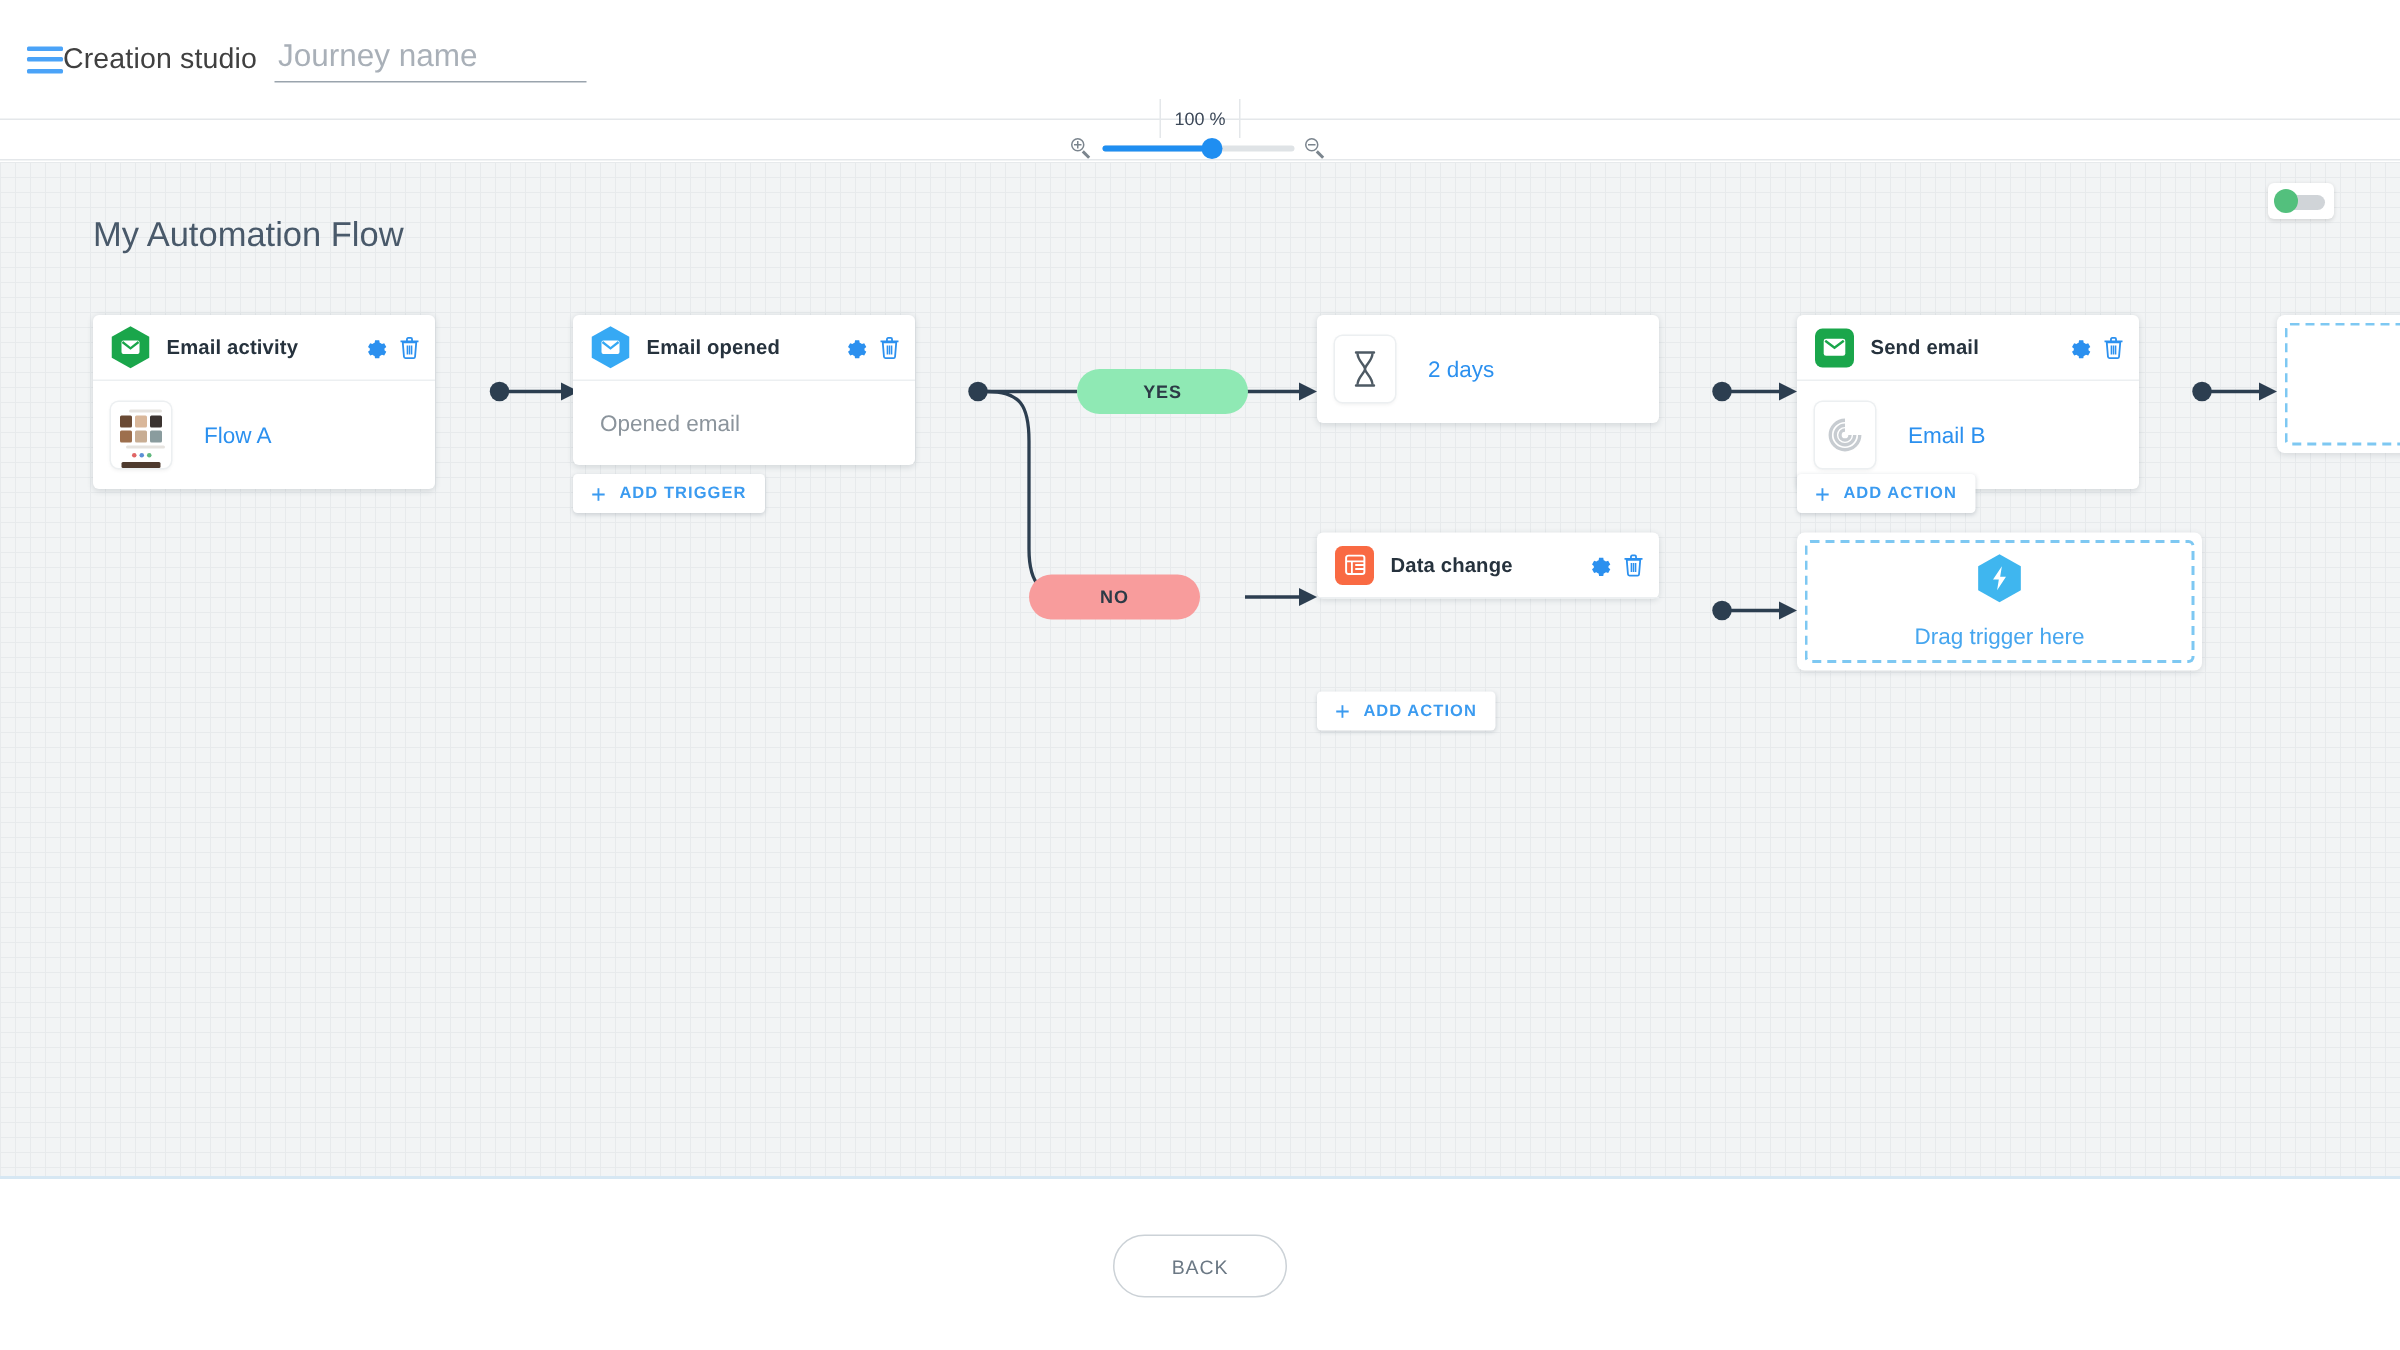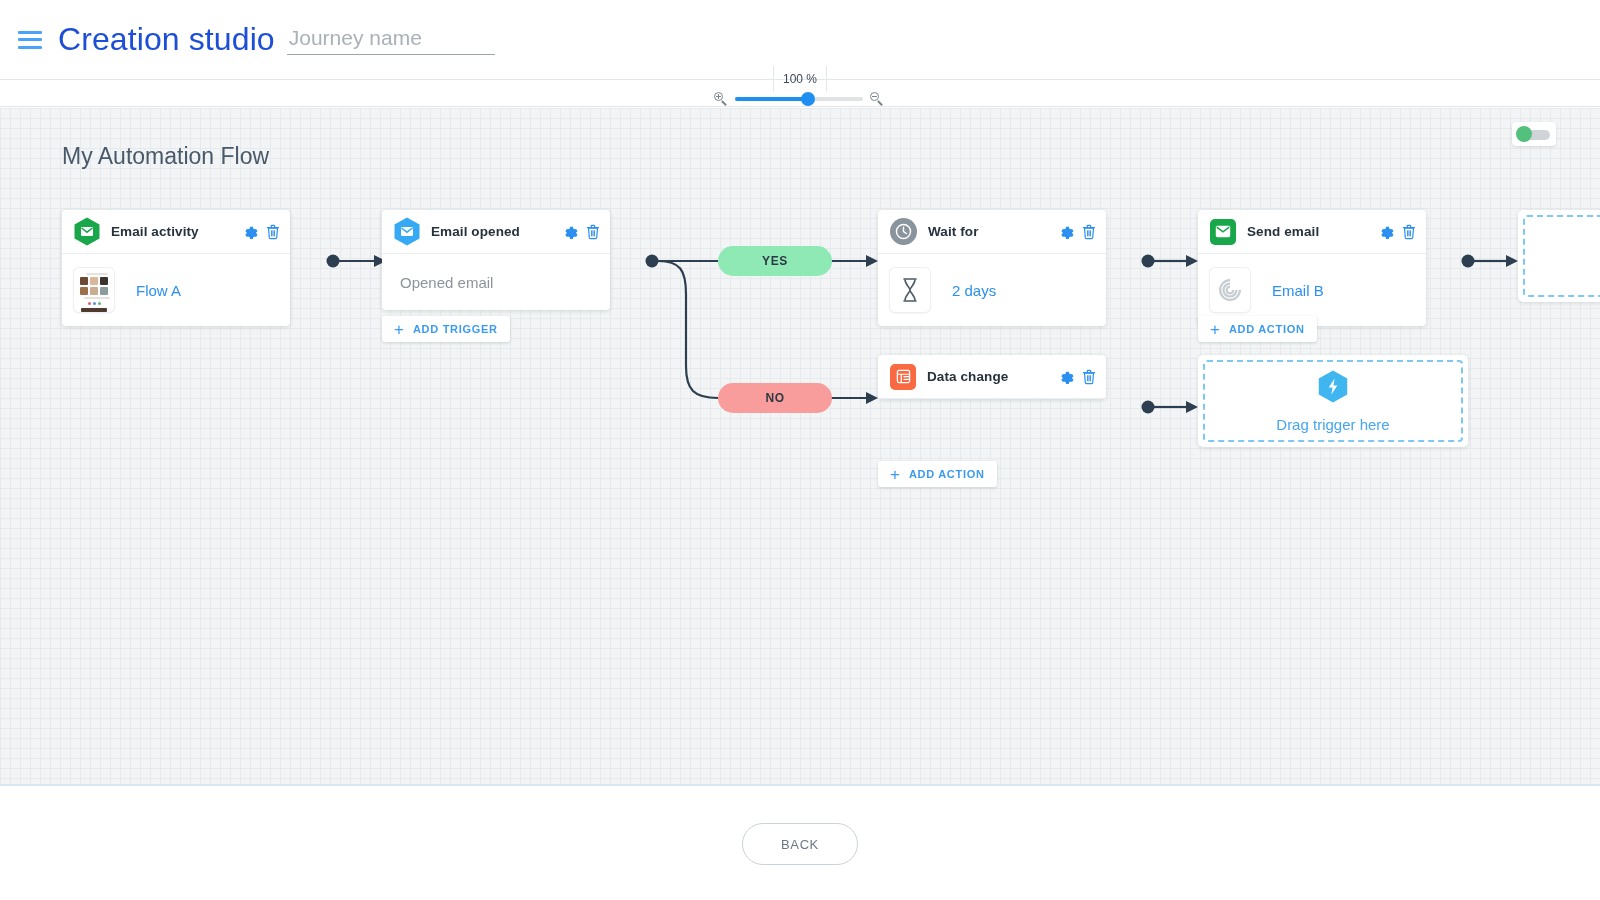--- a/index.html
+++ b/index.html
@@ -16,21 +16,21 @@
     background: #ffffff; border-bottom: 1px solid #e4e7ea;
     display: flex; align-items: center;
   }
   .hamburger {
     margin-left: 18px; width: 24px; height: 18px;
     display: flex; flex-direction: column; justify-content: space-between;
     cursor: pointer;
   }
   .hamburger span { display: block; height: 3px; width: 24px; background: #4aa3f8; border-radius: 1px; }
   .app-title {
-    margin-left: 16px; font-size: 32px; color: #1d4ed8; font-weight: 400;
+    font-size: 19px; color: #404040; font-weight: 400;
     letter-spacing: .1px;
   }
   .journey-input {
     margin-left: 12px; width: 208px; height: 30px;
     border: none; border-bottom: 1px solid #9aa4ad; background: transparent;
     font-family: "Liberation Sans", sans-serif;
     font-size: 21px; color: #3c4858; outline: none; padding: 0 2px 3px 2px;
   }
   .journey-input::placeholder { color: #a9b0b8; }
 
@@ -339,46 +339,25 @@
     </div>
   </div>
   <div class="add-btn" style="left:382px; top:208px;">
     <span class="plus">+</span>
     <span class="lbl">ADD TRIGGER</span>
   </div>
 
   <div class="pill" style="left:718px; top:138px; background:#8fe9b4;">
     <span>YES</span>
   </div>
-  <div class="pill" style="left:718px; top:275px; background:#f89c9c;">
+  <div class="pill" style="left:686px; top:275px; background:#f89c9c;">
     <span>NO</span>
   </div>
 
   <div class="node" style="left:878px; top:102px;">
-    <div class="node-head">
-      <span class="circ-icon">
-        <svg width="19" height="19" viewBox="0 0 20 20">
-          <circle cx="10" cy="10" r="7.4" fill="none" stroke="#fff" stroke-width="1.5"></circle>
-          <path d="M10 5.6V10l3.1 2.1" fill="none" stroke="#fff" stroke-width="1.5" stroke-linecap="round"></path>
-        </svg>
-      </span>
-      <span class="node-title">Wait for</span>
-      <span class="icon-btn">
-        <svg width="15" height="15" viewBox="0 0 16 16">
-          <path fill="#2b90ef" d="M8 5.2a2.8 2.8 0 100 5.6 2.8 2.8 0 000-5.6zm6.2 3.6l1.3-1-1.5-2.6-1.6.5a6 6 0 00-1.6-.9L10.5 3h-3l-.3 1.8c-.6.2-1.1.5-1.6.9l-1.6-.5L2.5 7.8l1.3 1a6 6 0 000 1.4l-1.3 1 1.5 2.6 1.6-.5c.5.4 1 .7 1.6.9l.3 1.8h3l.3-1.8c.6-.2 1.1-.5 1.6-.9l1.6.5 1.5-2.6-1.3-1a6 6 0 000-1.4z"></path>
-        </svg>
-      </span>
-      <span class="icon-btn">
-        <svg width="14" height="16" viewBox="0 0 14 16">
-          <path fill="none" stroke="#2b90ef" stroke-width="1.2" d="M2.5 4.2h9l-.8 9.6a1 1 0 01-1 .9H4.3a1 1 0 01-1-.9z"></path>
-          <path fill="none" stroke="#2b90ef" stroke-width="1.2" d="M1 3.6h12M5.3 3.4V2.1a.8.8 0 01.8-.8h1.8a.8.8 0 01.8.8v1.3"></path>
-          <path stroke="#2b90ef" stroke-width="1" d="M5.6 6.3v6M7 6.3v6M8.4 6.3v6"></path>
-        </svg>
-      </span>
-    </div>
     <div class="node-body">
       <div class="thumb thumb-plain">
         <svg width="20" height="26" viewBox="0 0 20 26">
           <path d="M4 2h12M4 24h12" stroke="#4e5a64" stroke-width="1.6" stroke-linecap="round"></path>
           <path d="M5 2.5c0 5 5 8 5 10.5S5 18.5 5 23.5M15 2.5c0 5-5 8-5 10.5s5 5.5 5 10.5" fill="none" stroke="#4e5a64" stroke-width="1.6"></path>
         </svg>
       </div>
       <span class="body-link">2 days</span>
     </div>
   </div>

